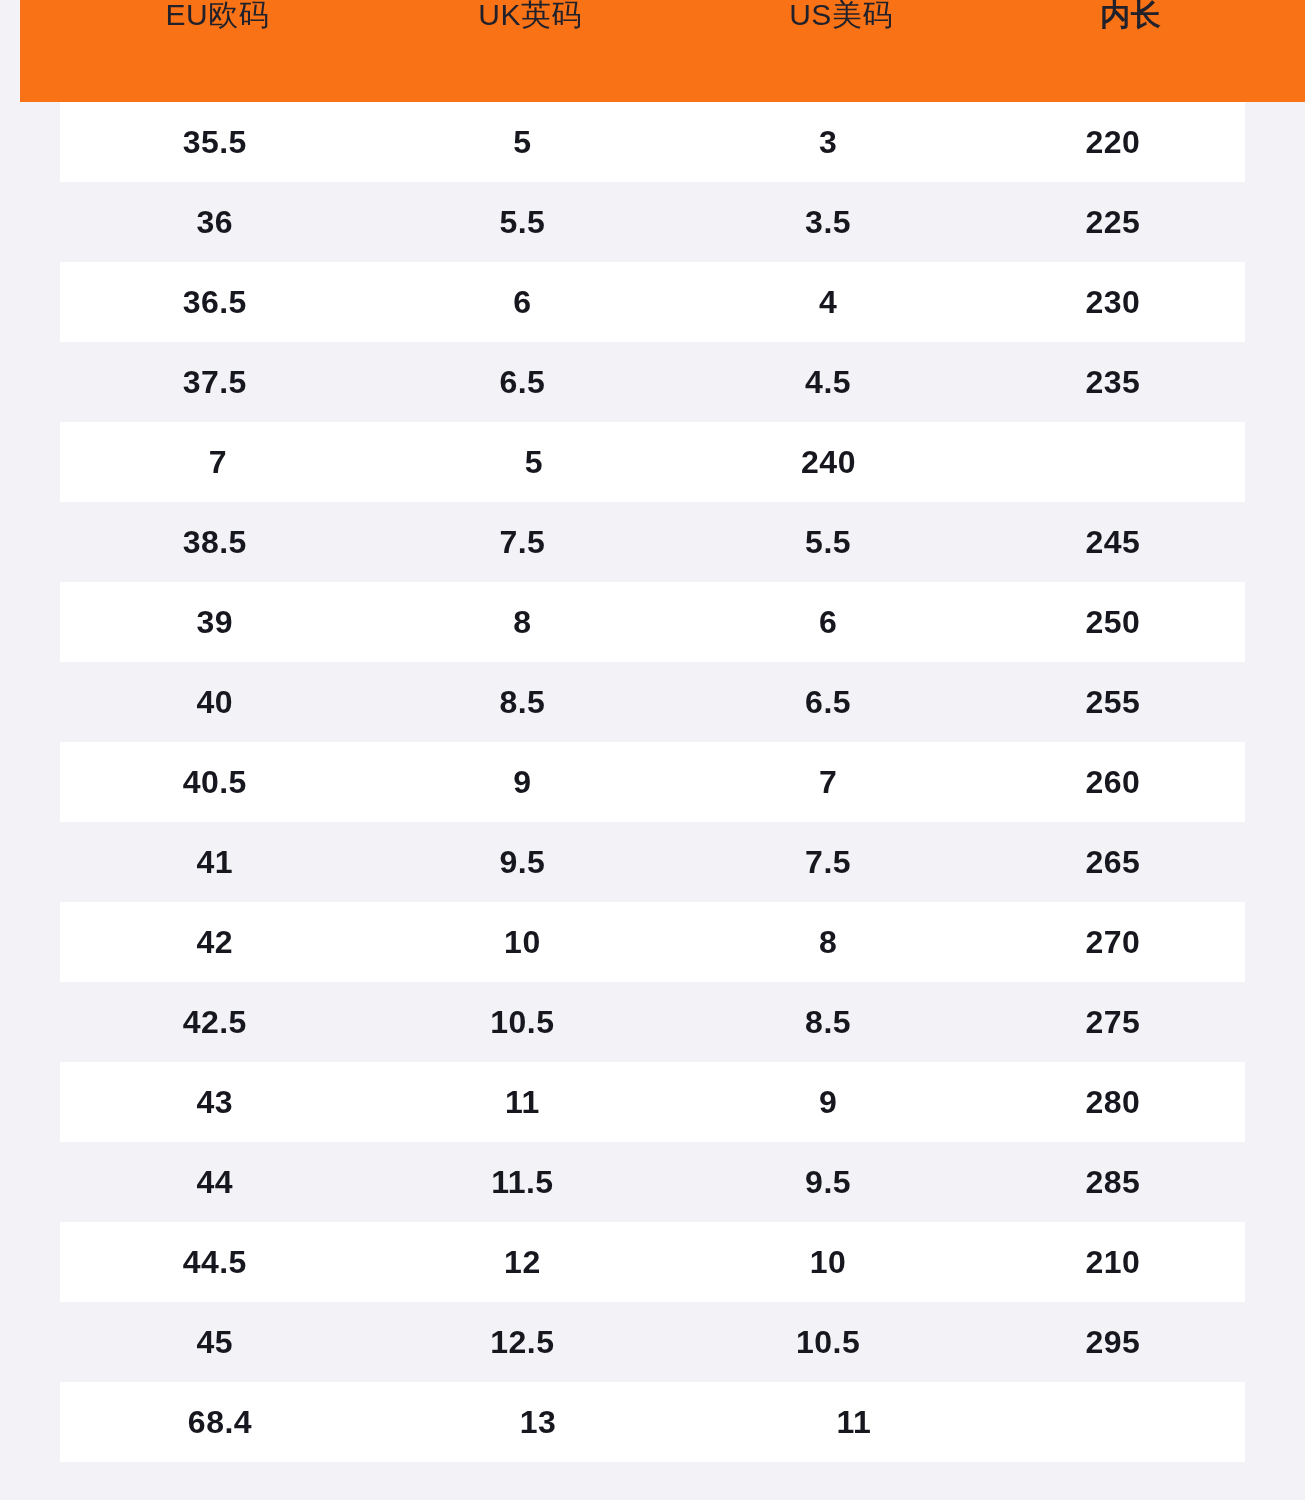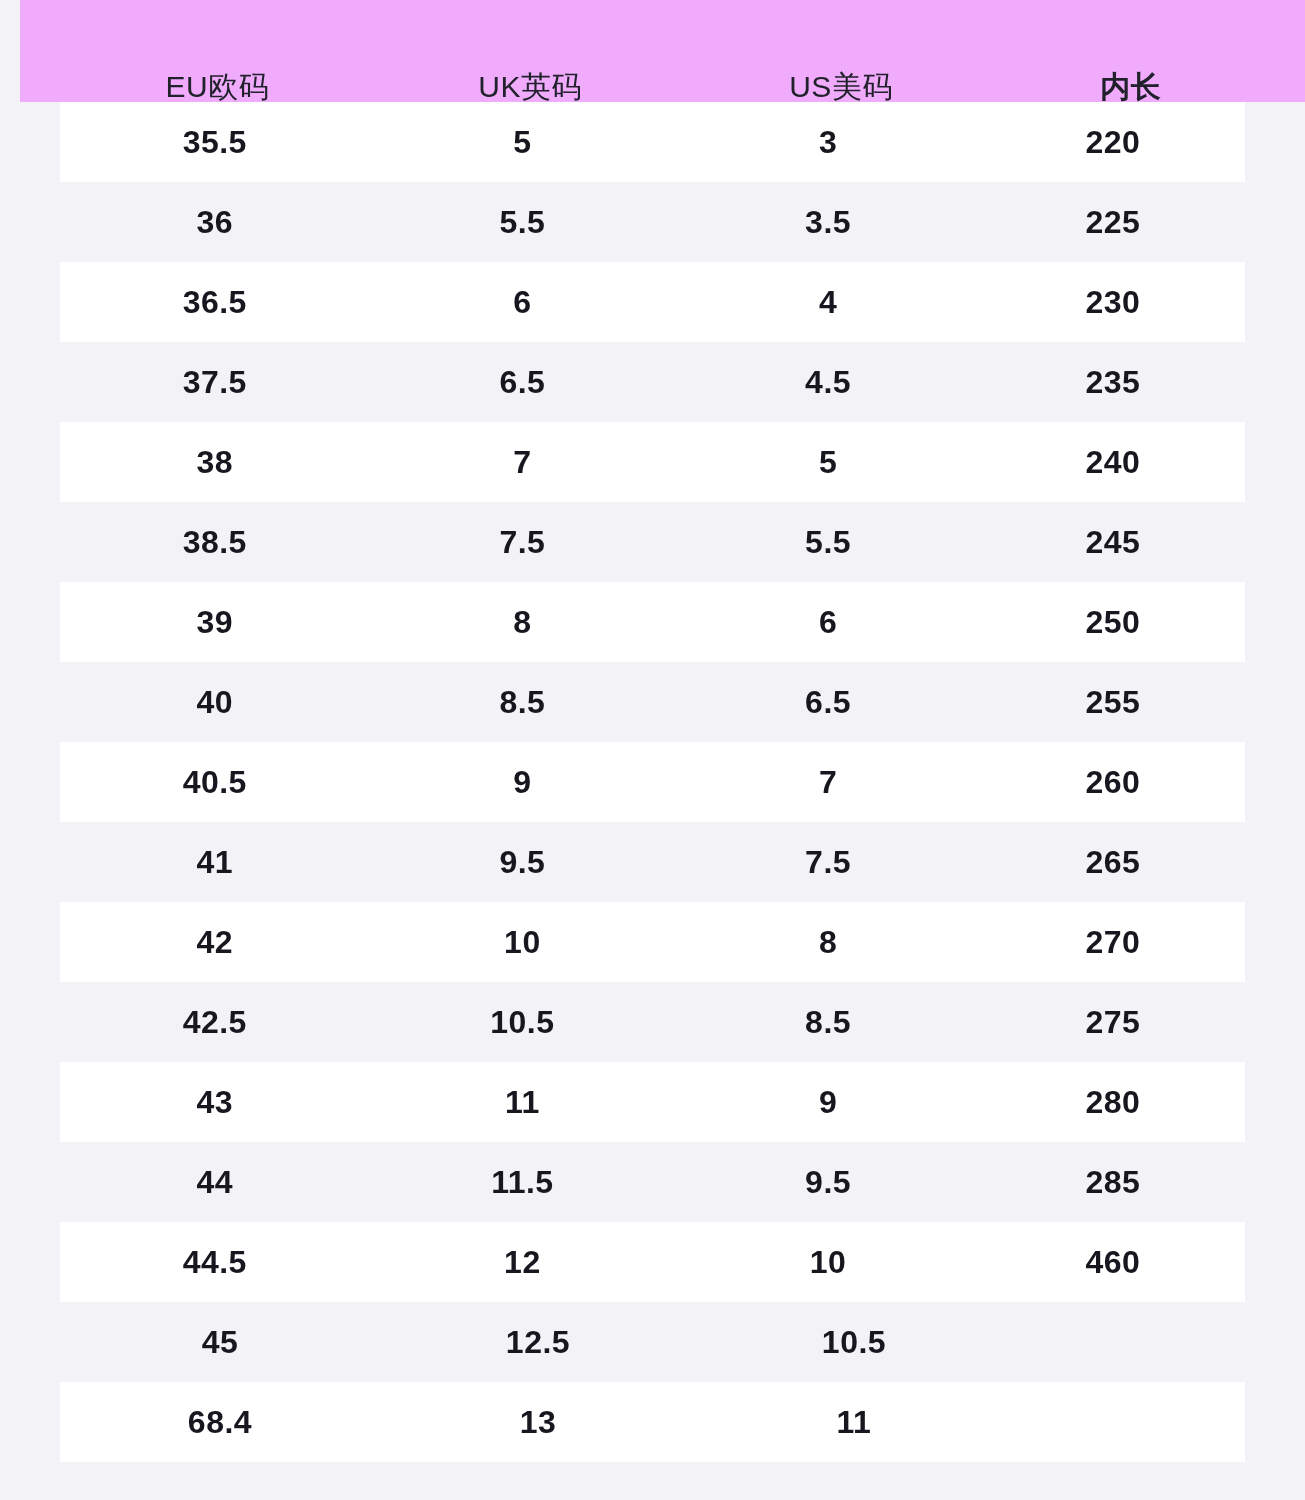--- a/index.html
+++ b/index.html
@@ -22,22 +22,22 @@
     display: flex;
     flex-direction: column;
     background: #f3f3f7;
   }
 
   
   .table-header {
     height: 102px;
     flex: 0 0 102px;
     display: flex;
-    align-items: flex-end;
-    background: #f0abfc;
+    align-items: flex-start;
+    background: #f97316;
     padding: 0 40px;
     box-sizing: border-box;
     margin-left: 20px;
   }
   .table-header .cell {
     font-size: 30px;
     font-weight: 400;
     color: #21212b;
     letter-spacing: 0.5px;
     text-align: center;
@@ -109,21 +109,20 @@
         <div class="cell col-uk">4</div>
         <div class="cell col-len">230</div>
       </div>
       <div class="row even">
         <div class="cell col-eu">37.5</div>
         <div class="cell col-us">6.5</div>
         <div class="cell col-uk">4.5</div>
         <div class="cell col-len">235</div>
       </div>
       <div class="row odd">
-        <div class="cell col-eu">38</div>
         <div class="cell col-us">7</div>
         <div class="cell col-uk">5</div>
         <div class="cell col-len">240</div>
       </div>
       <div class="row even">
         <div class="cell col-eu">38.5</div>
         <div class="cell col-us">7.5</div>
         <div class="cell col-uk">5.5</div>
         <div class="cell col-len">245</div>
       </div>
@@ -172,26 +171,27 @@
       <div class="row even">
         <div class="cell col-eu">44</div>
         <div class="cell col-us">11.5</div>
         <div class="cell col-uk">9.5</div>
         <div class="cell col-len">285</div>
       </div>
       <div class="row odd">
         <div class="cell col-eu">44.5</div>
         <div class="cell col-us">12</div>
         <div class="cell col-uk">10</div>
-        <div class="cell col-len">460</div>
+        <div class="cell col-len">210</div>
       </div>
       <div class="row even">
         <div class="cell col-eu">45</div>
         <div class="cell col-us">12.5</div>
         <div class="cell col-uk">10.5</div>
+        <div class="cell col-len">295</div>
       </div>
       <div class="row odd">
         <div class="cell col-eu">68.4</div>
         <div class="cell col-us">13</div>
         <div class="cell col-uk">11</div>
       </div>
     </div>
 
 </div>
 

